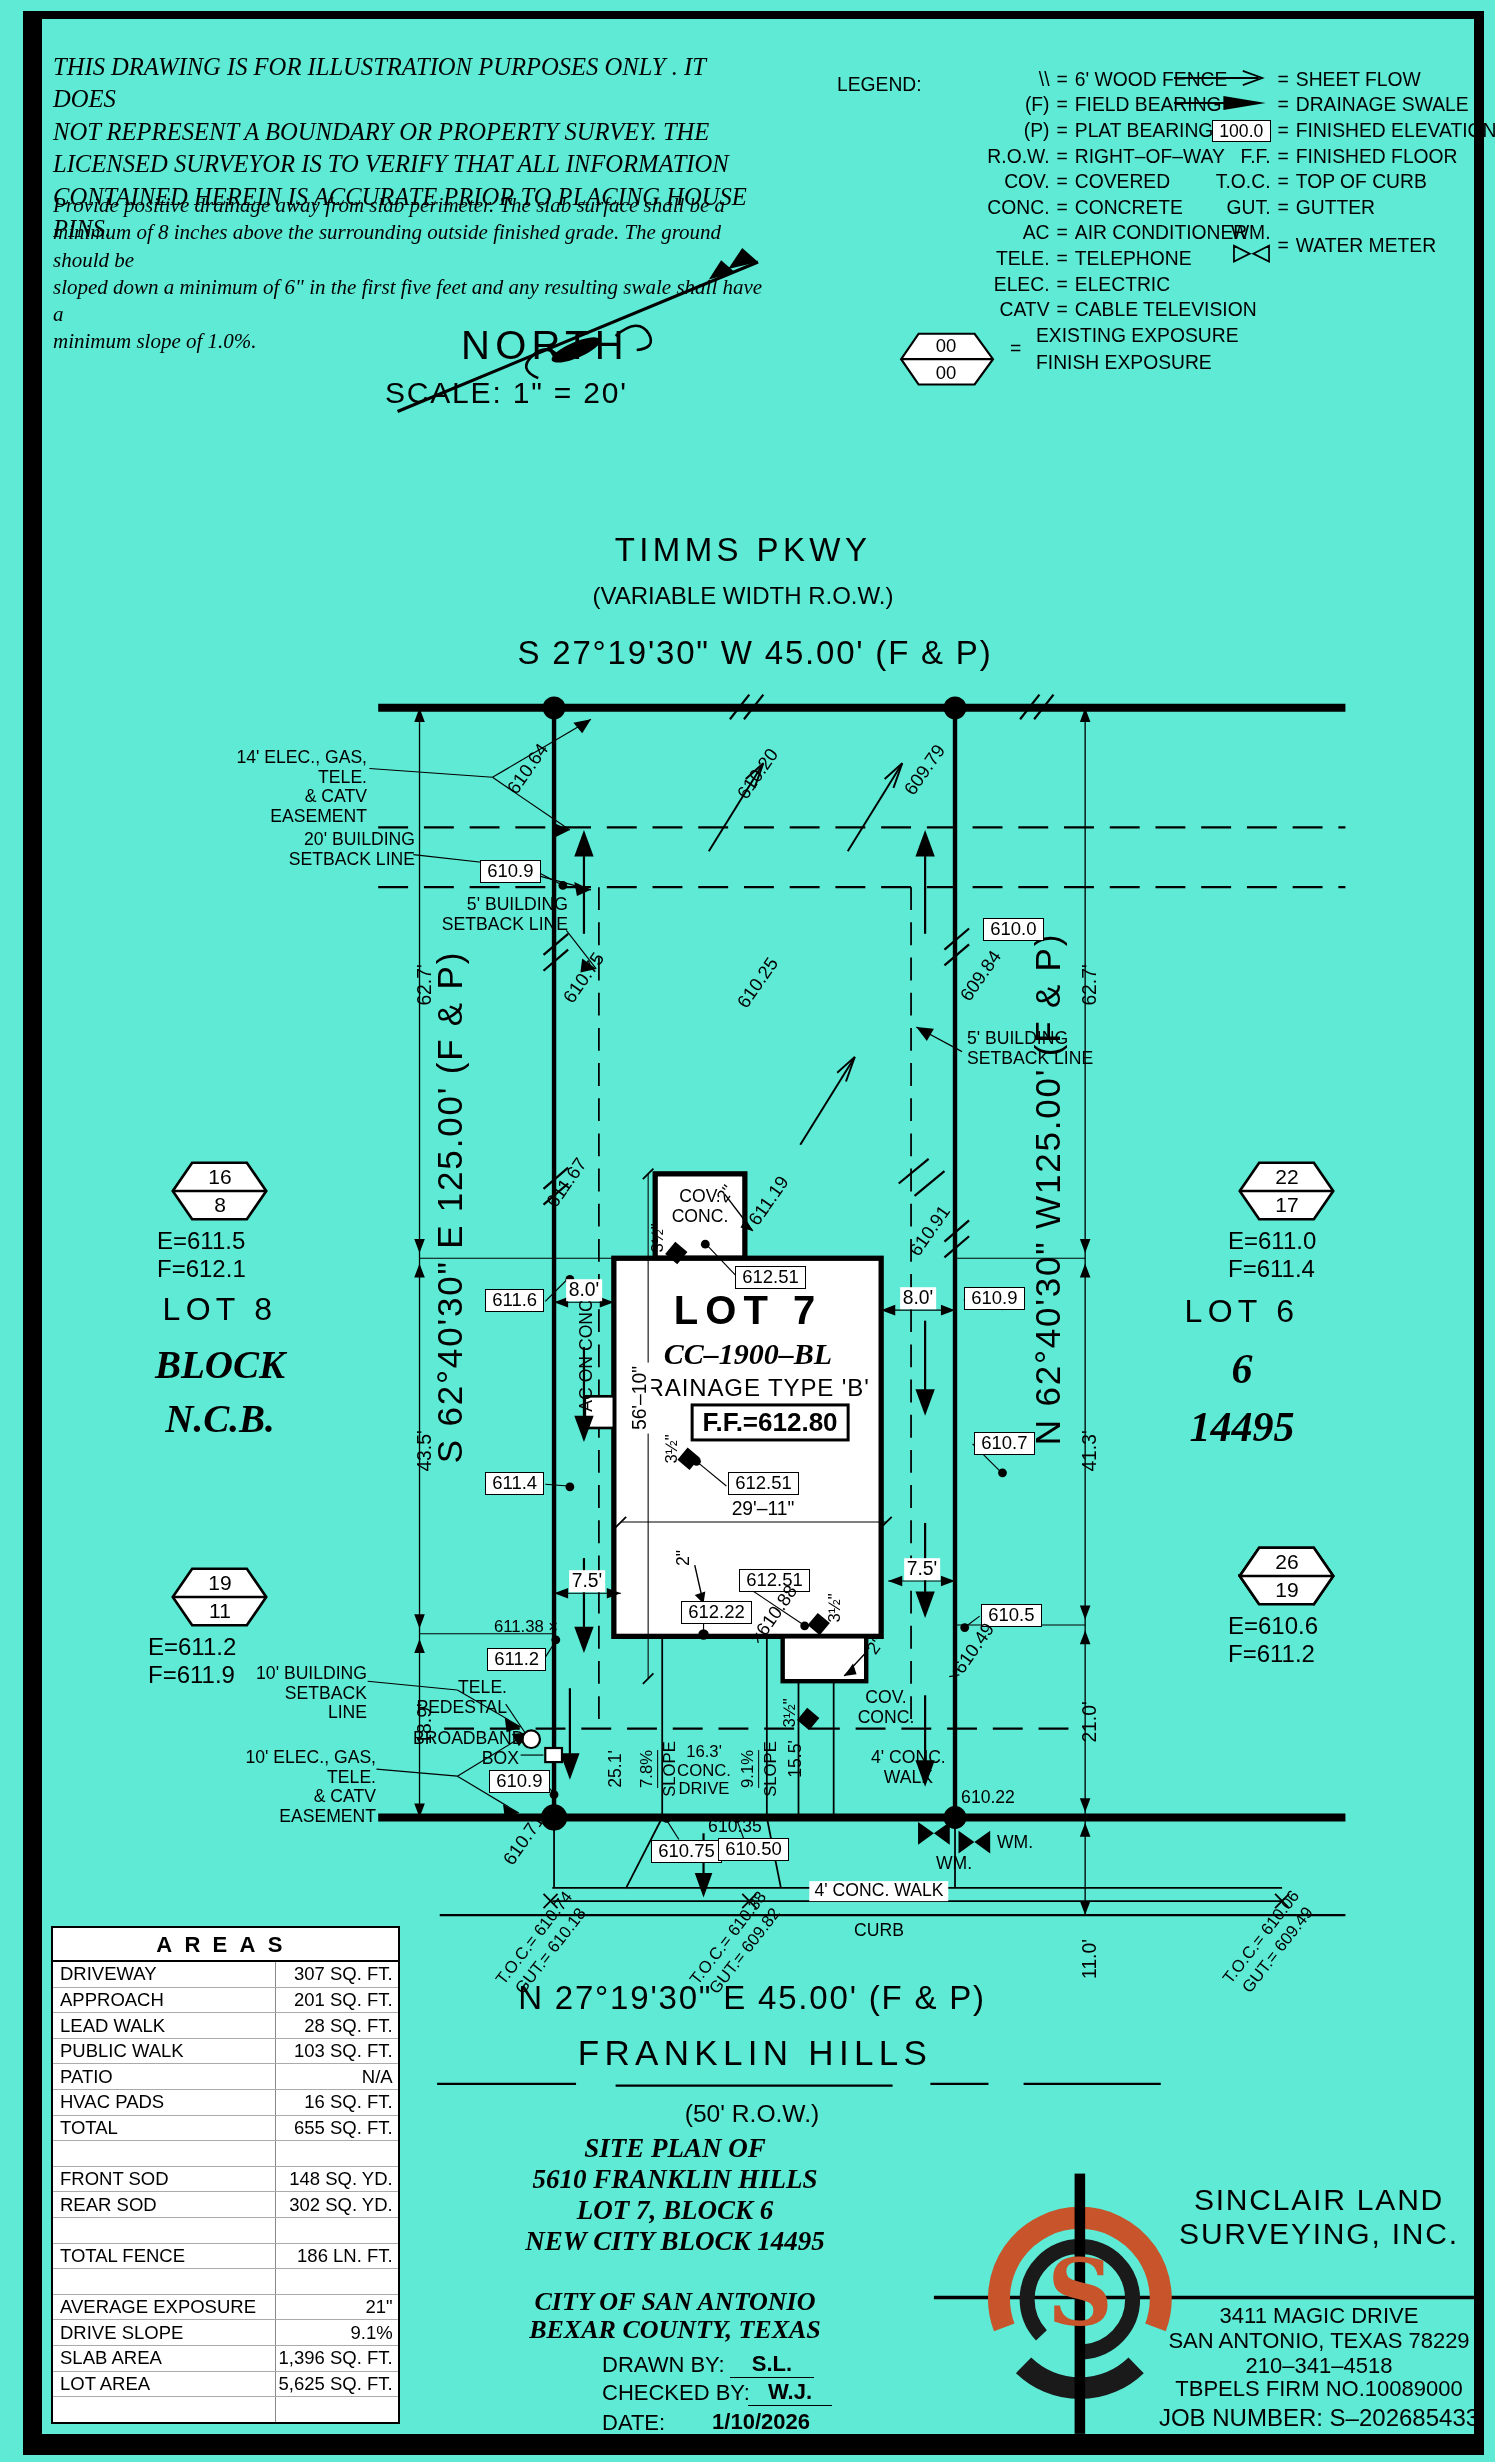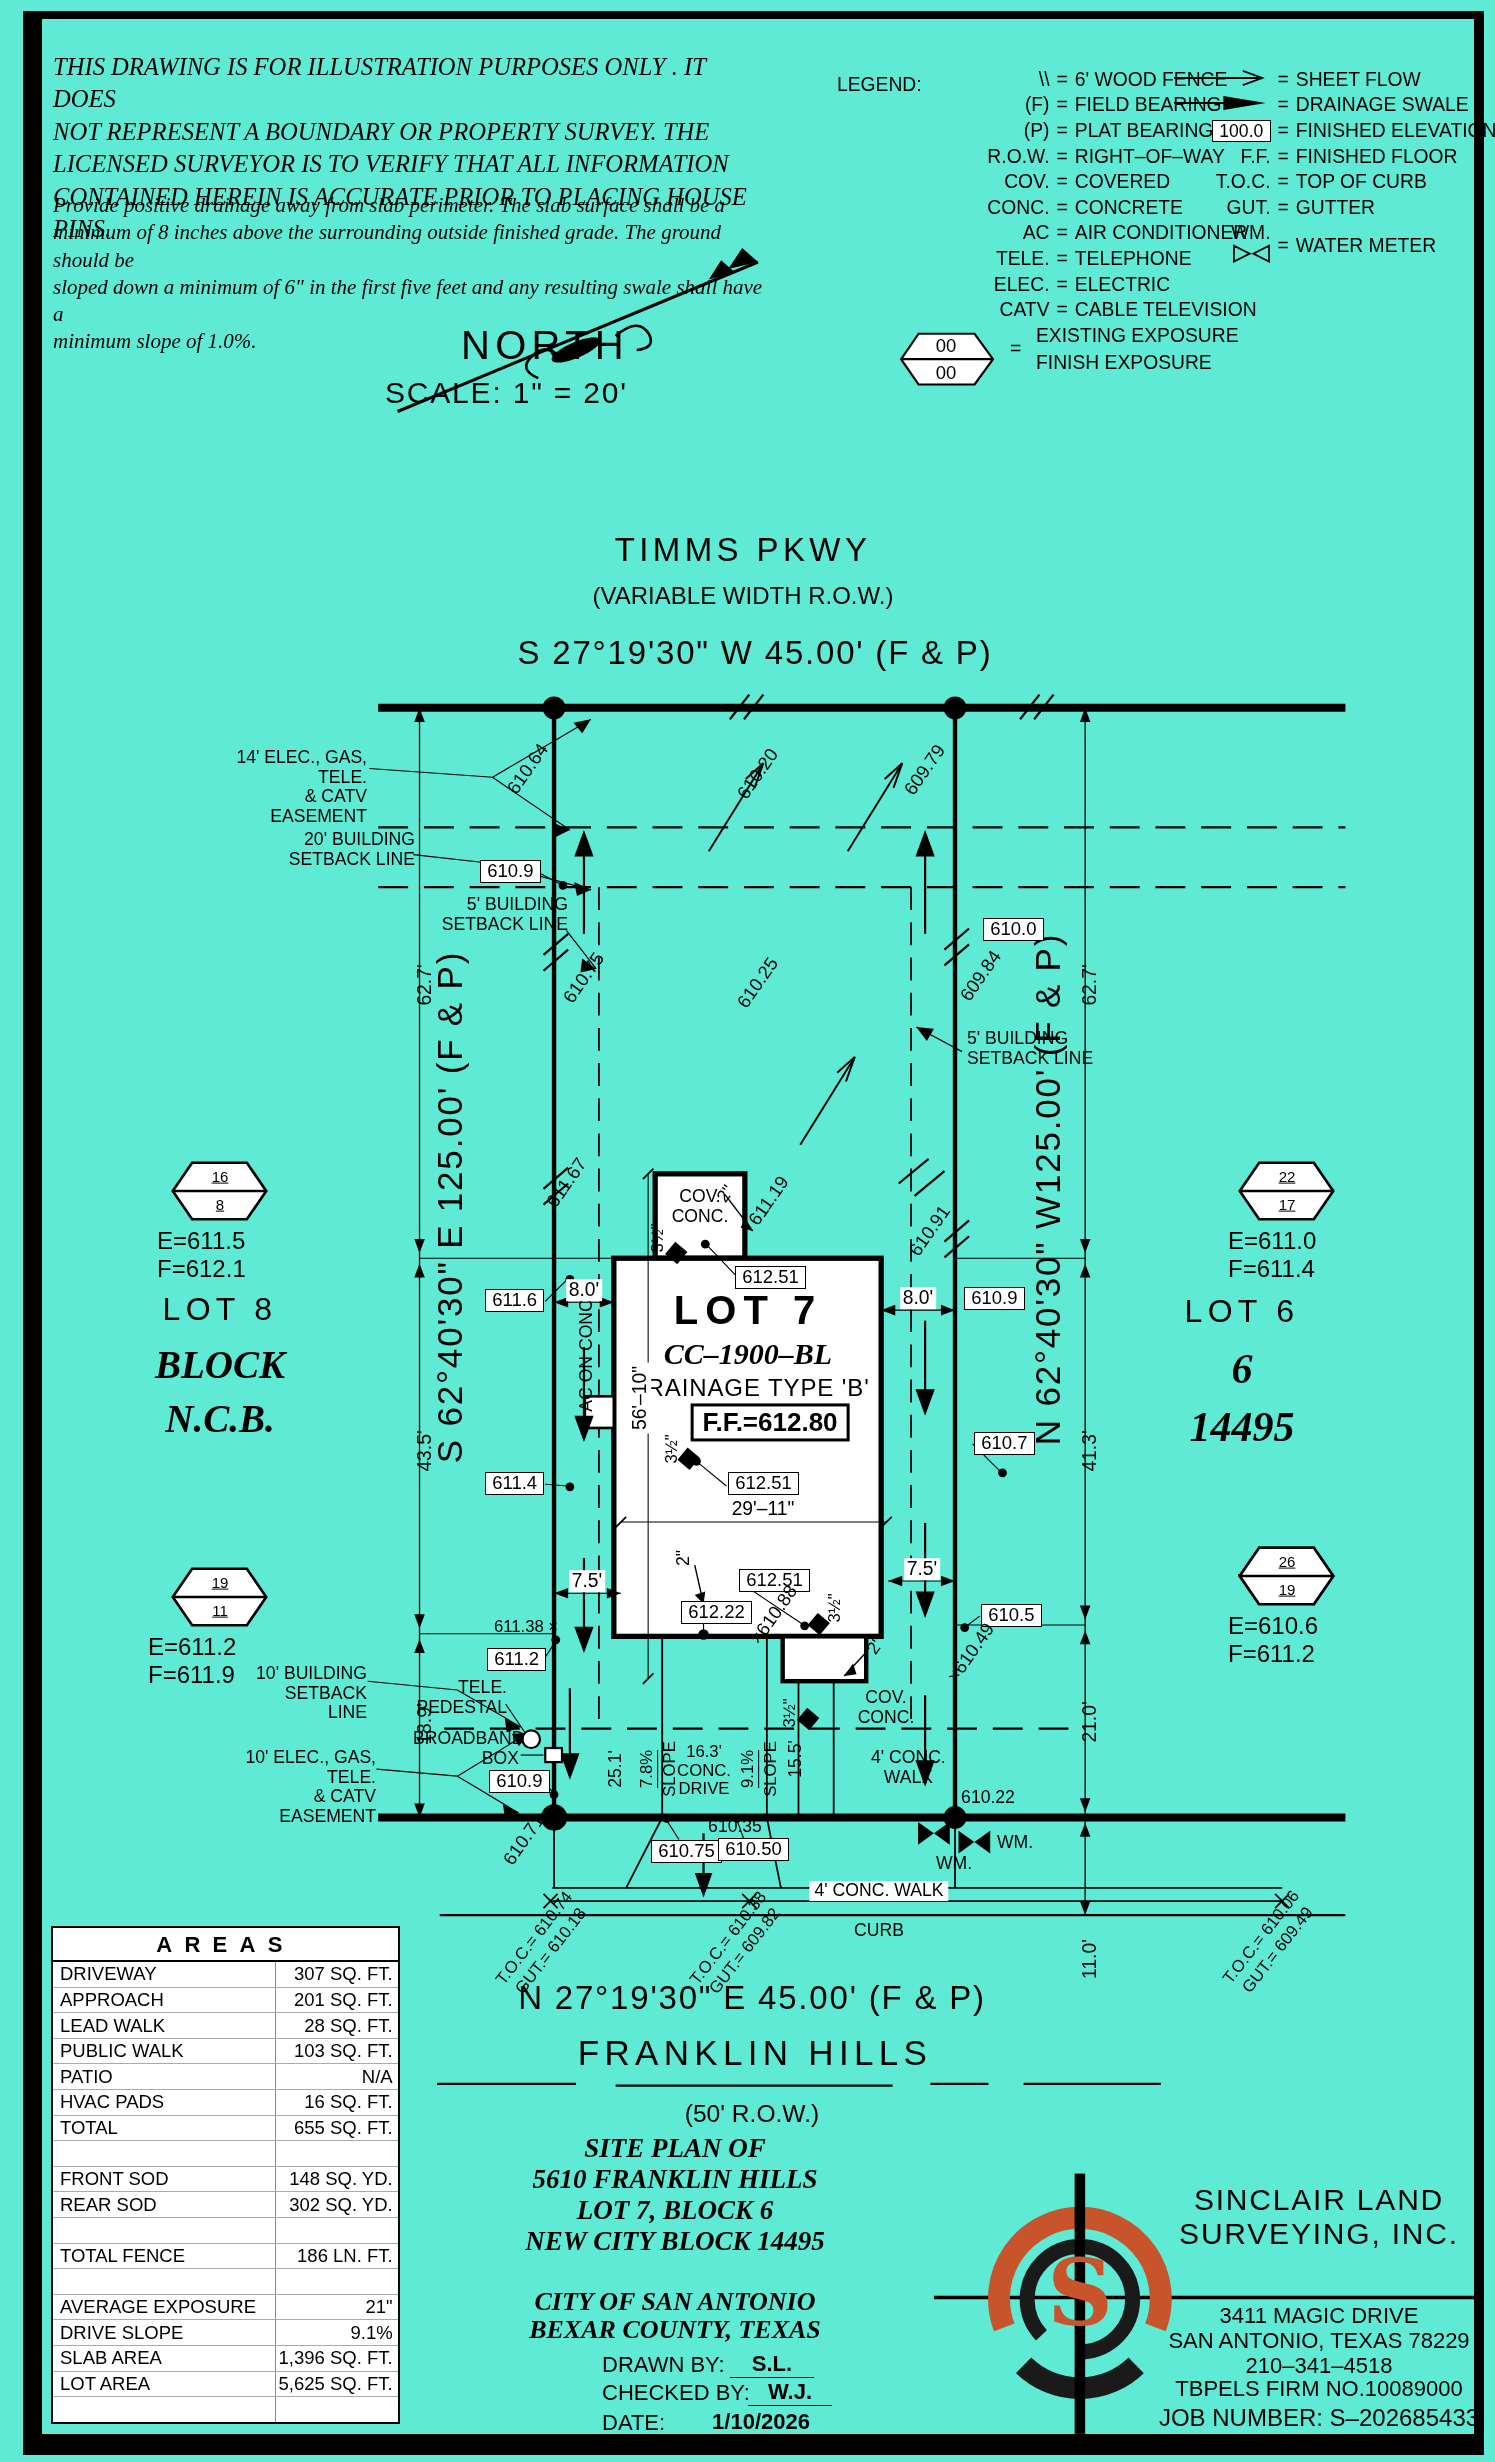--- a/index.html
+++ b/index.html
@@ -5,21 +5,21 @@
   html,body{margin:0;padding:0;background:#fff;}
   #canvas{position:relative;width:1495px;height:2462px;background:#5eead4;overflow:hidden;
           font-family:"Liberation Sans",sans-serif;color:#000;}
   #frame{position:absolute;left:23px;top:10.6px;right:10.6px;bottom:7px;
          border:solid #000;border-width:8.8px 10.6px 21px 19.3px;pointer-events:none;}
   svg.layer{position:absolute;left:0;top:0;}
   .lbl{position:absolute;white-space:pre-line;line-height:1.12;}
   .c{transform:translate(-50%,-50%);}
   .ctr{text-align:center;}
   .ra{text-align:right;}
-  .s19{font-size:16.7px;} .s20{font-size:17.6px;} .s21{font-size:18.5px;} .s22{font-size:19.3px;} .s26{font-size:15px;text-decoration:underline;} .s27{font-size:24px;}
+  .s19{font-size:16.7px;} .s20{font-size:17.6px;} .s21{font-size:18.5px;} .s22{font-size:19.3px;} .s26{font-size:21px;} .s27{font-size:24px;}
   .s34{font-size:30px;}
   .box{border:1.8px solid #000;background:#fff;padding:0 6.2px;font-size:18.5px;white-space:nowrap;}
   .serifit{font-family:"Liberation Serif",serif;font-style:italic;}
   .bold{font-weight:bold;}
   .thin{letter-spacing:5.3px;}
   .disc1{font-family:"Liberation Serif",serif;font-style:italic;font-size:24.6px;line-height:1.32;}
   .disc2{font-family:"Liberation Serif",serif;font-style:italic;font-size:21px;line-height:1.3;}
   .leg{font-size:19.3px;}
   table.legend{border-collapse:collapse;}
   table.legend td{padding:1.8px 3.5px;font-size:19.3px;white-space:nowrap;vertical-align:middle;}

